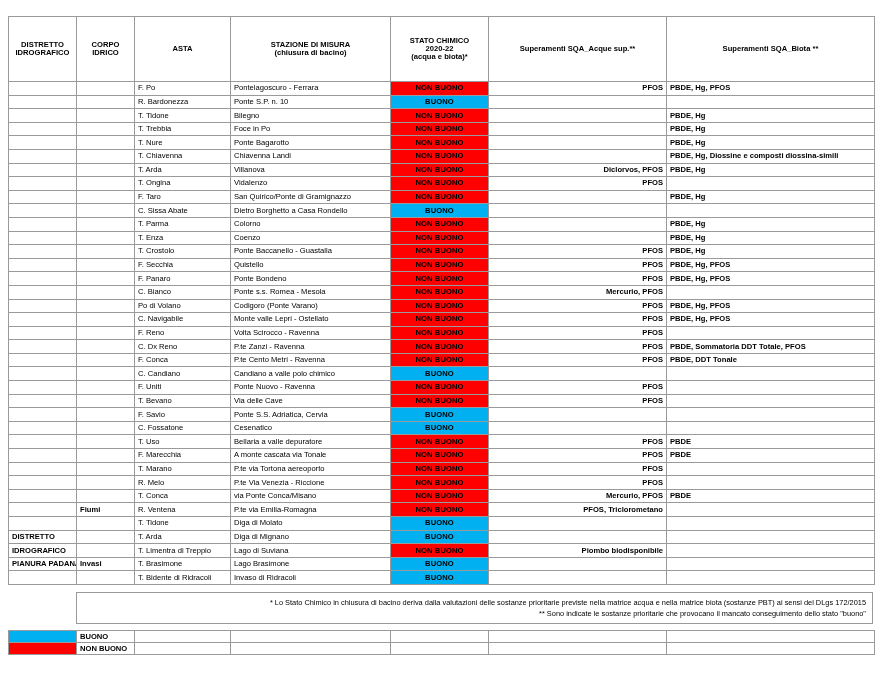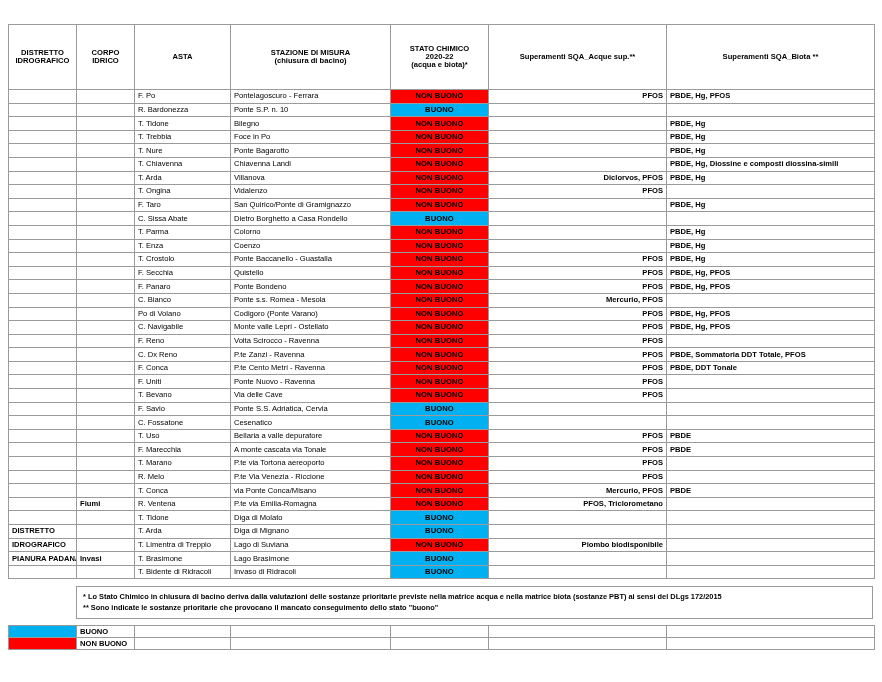--- a/index.html
+++ b/index.html
@@ -13,21 +13,21 @@
     font-family: "Liberation Sans", sans-serif;
     font-size: 8px;
     color: #000000;
     overflow: hidden;
   }
   #sheet {
     position: relative;
     width: 882px;
     height: 682px;
     box-sizing: border-box;
-    padding: 24px 8px 0 8px;
+    padding: 16px 8px 0 8px;
   }
   table.grid {
     border-collapse: collapse;
     table-layout: fixed;
     width: 866px;
   }
   table.grid td, table.grid th {
     border: 1px solid #9a9a9a;
     padding: 0 3px;
     font-size: 7.6px;
@@ -88,23 +88,24 @@
     margin-top: 7px;
     margin-left: 68px;
     border: 1px solid #9a9a9a;
     border-top: 1px solid #9a9a9a;
     width: 797px;
     box-sizing: border-box;
     padding: 4px 6px 4px 6px;
   }
   .notes .line {
     font-size: 7.4px;
-    font-weight: bold;
+    font-weight: normal;
     line-height: 1.5;
     white-space: nowrap;
+    text-align: right;
   }
   .legend {
     margin-top: 6px;
     border-collapse: collapse;
     table-layout: fixed;
     width: 866px;
   }
   .legend td {
     border: 1px solid #9a9a9a;
     height: 11px;
@@ -343,20 +344,29 @@
           <td class="c-bio">PBDE, Sommatoria DDT Totale, PFOS</td>
         </tr>
         <tr>
           <td class="c-distretto"></td>
           <td class="c-corpo"></td>
           <td class="c-asta">F. Conca</td>
           <td class="c-staz">P.te Cento Metri - Ravenna</td>
           <td class="c-stato nonbuono">NON BUONO</td>
           <td class="c-sup">PFOS</td>
           <td class="c-bio">PBDE, DDT Tonale</td>
+        </tr>
+        <tr>
+          <td class="c-distretto"></td>
+          <td class="c-corpo"></td>
+          <td class="c-asta">C. Candiano</td>
+          <td class="c-staz">Candiano  a valle polo chimico</td>
+          <td class="c-stato buono">BUONO</td>
+          <td class="c-sup"></td>
+          <td class="c-bio"></td>
         </tr>
         <tr>
           <td class="c-distretto"></td>
           <td class="c-corpo"></td>
           <td class="c-asta">F. Uniti</td>
           <td class="c-staz">Ponte Nuovo - Ravenna</td>
           <td class="c-stato nonbuono">NON BUONO</td>
           <td class="c-sup">PFOS</td>
           <td class="c-bio"></td>
         </tr>

